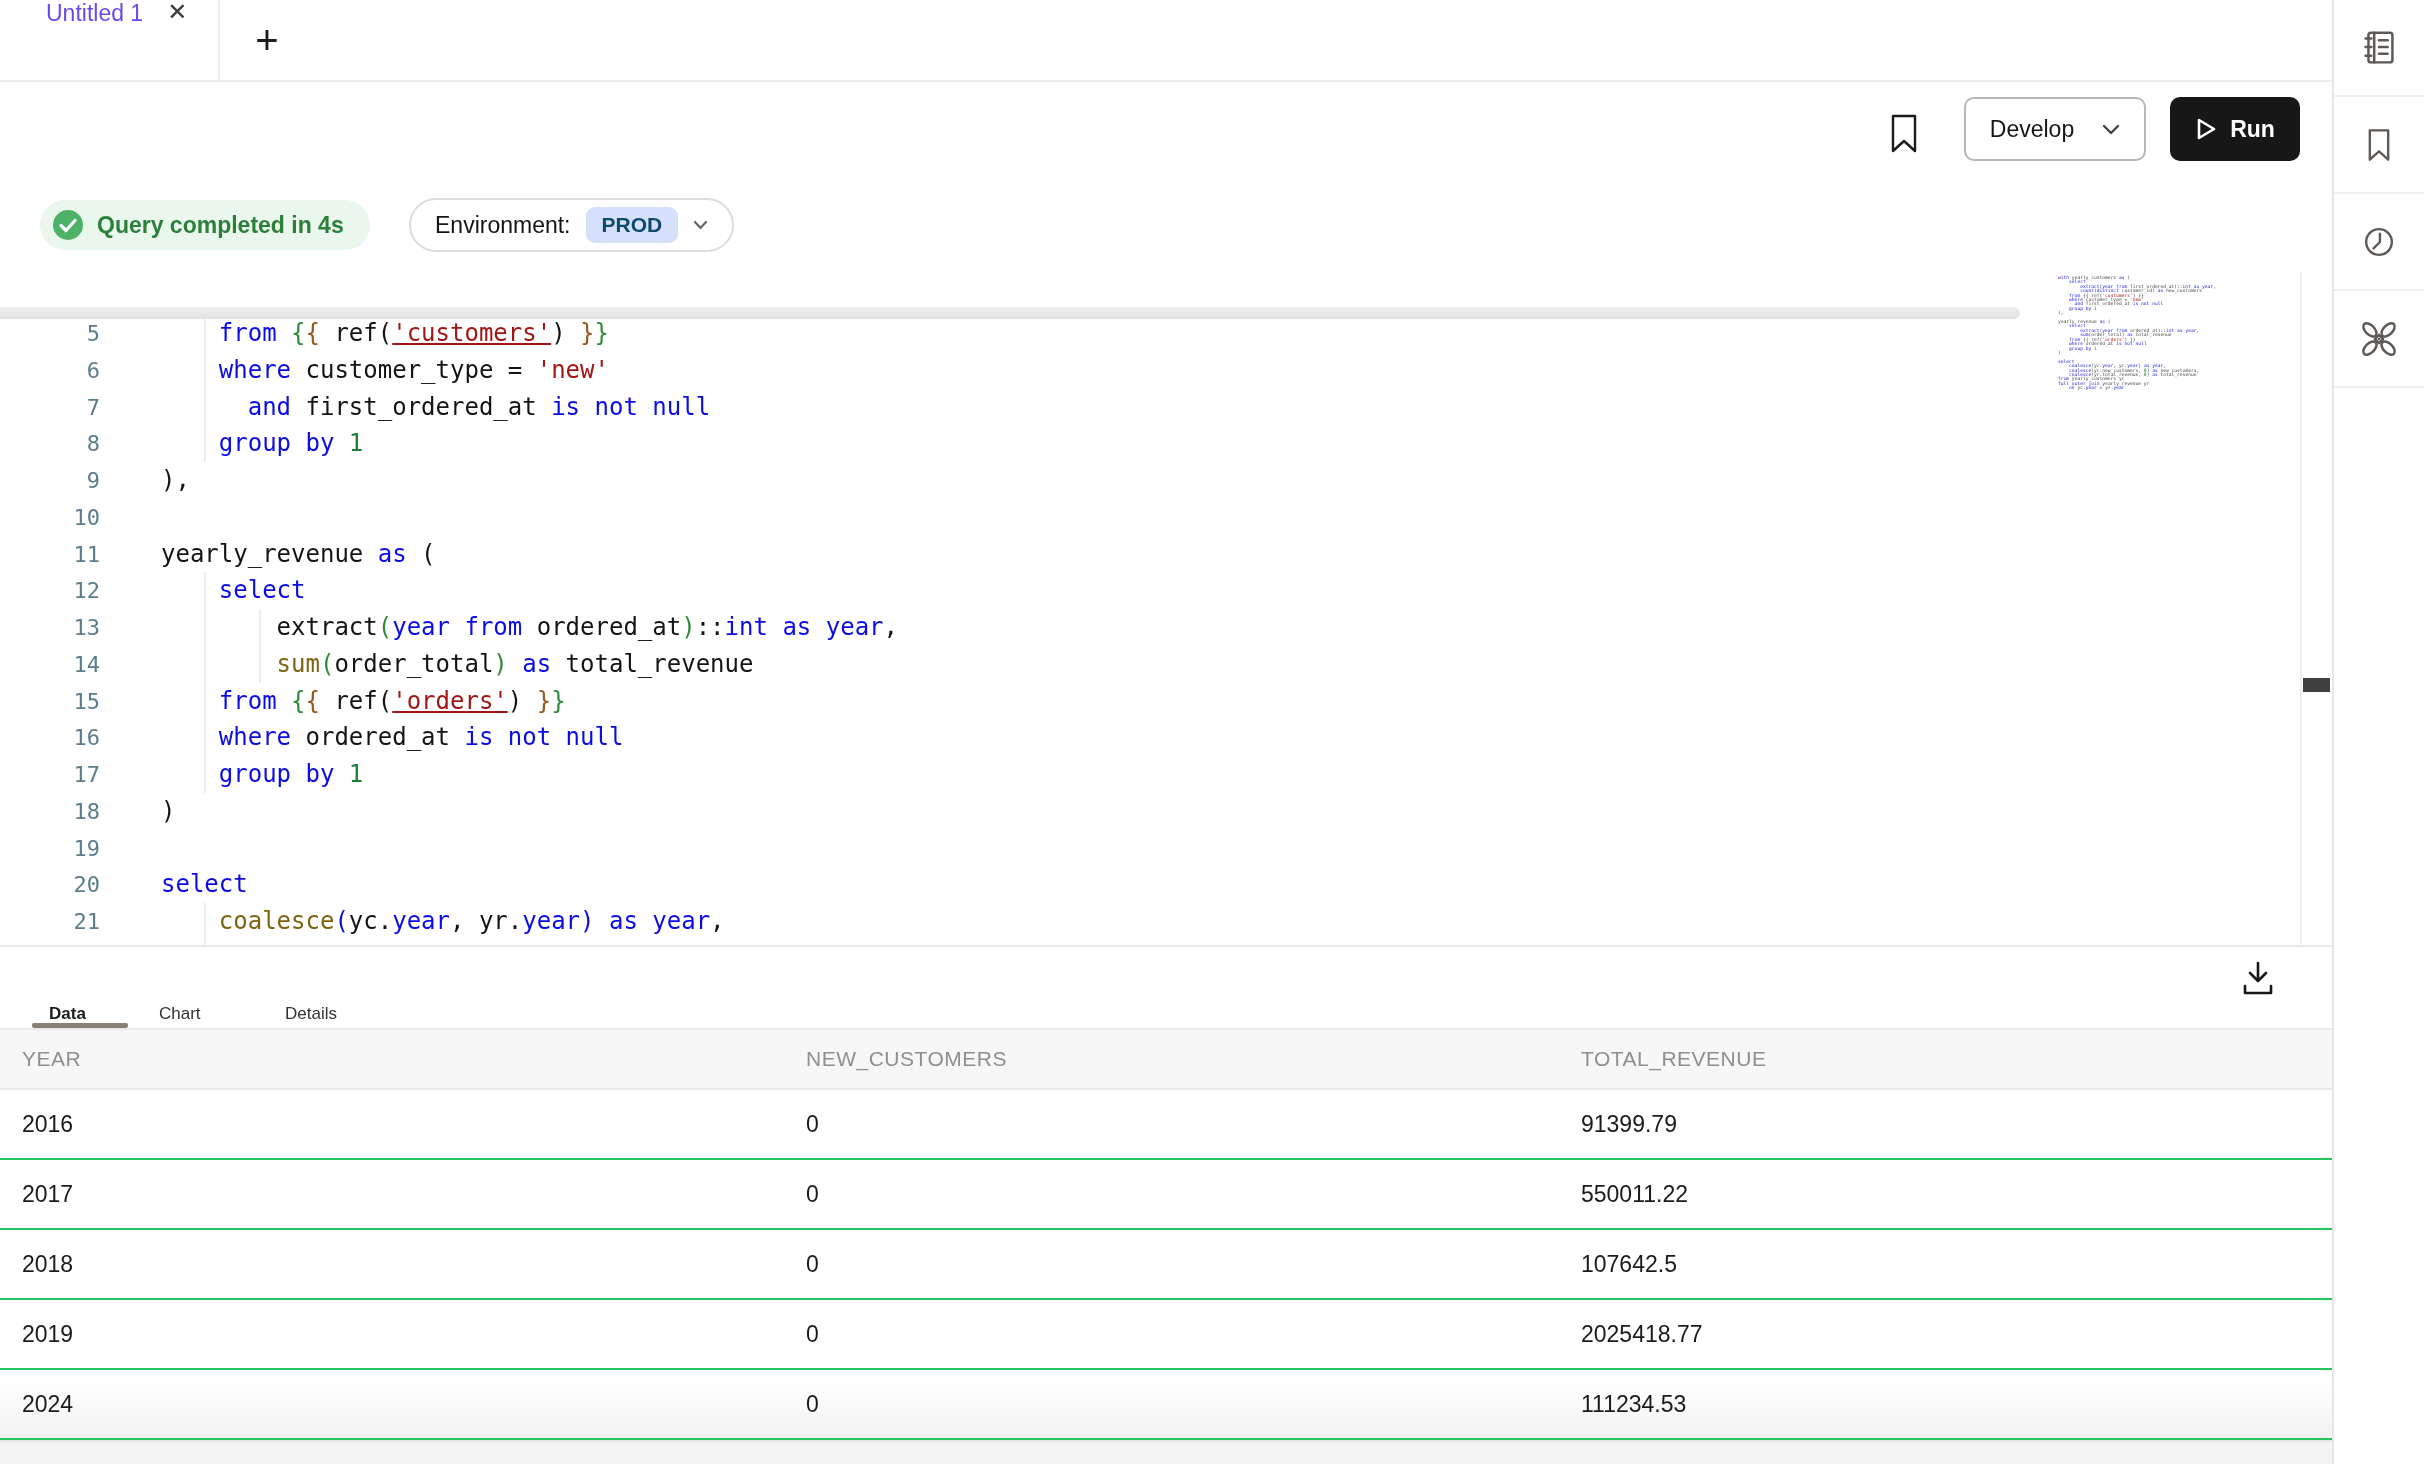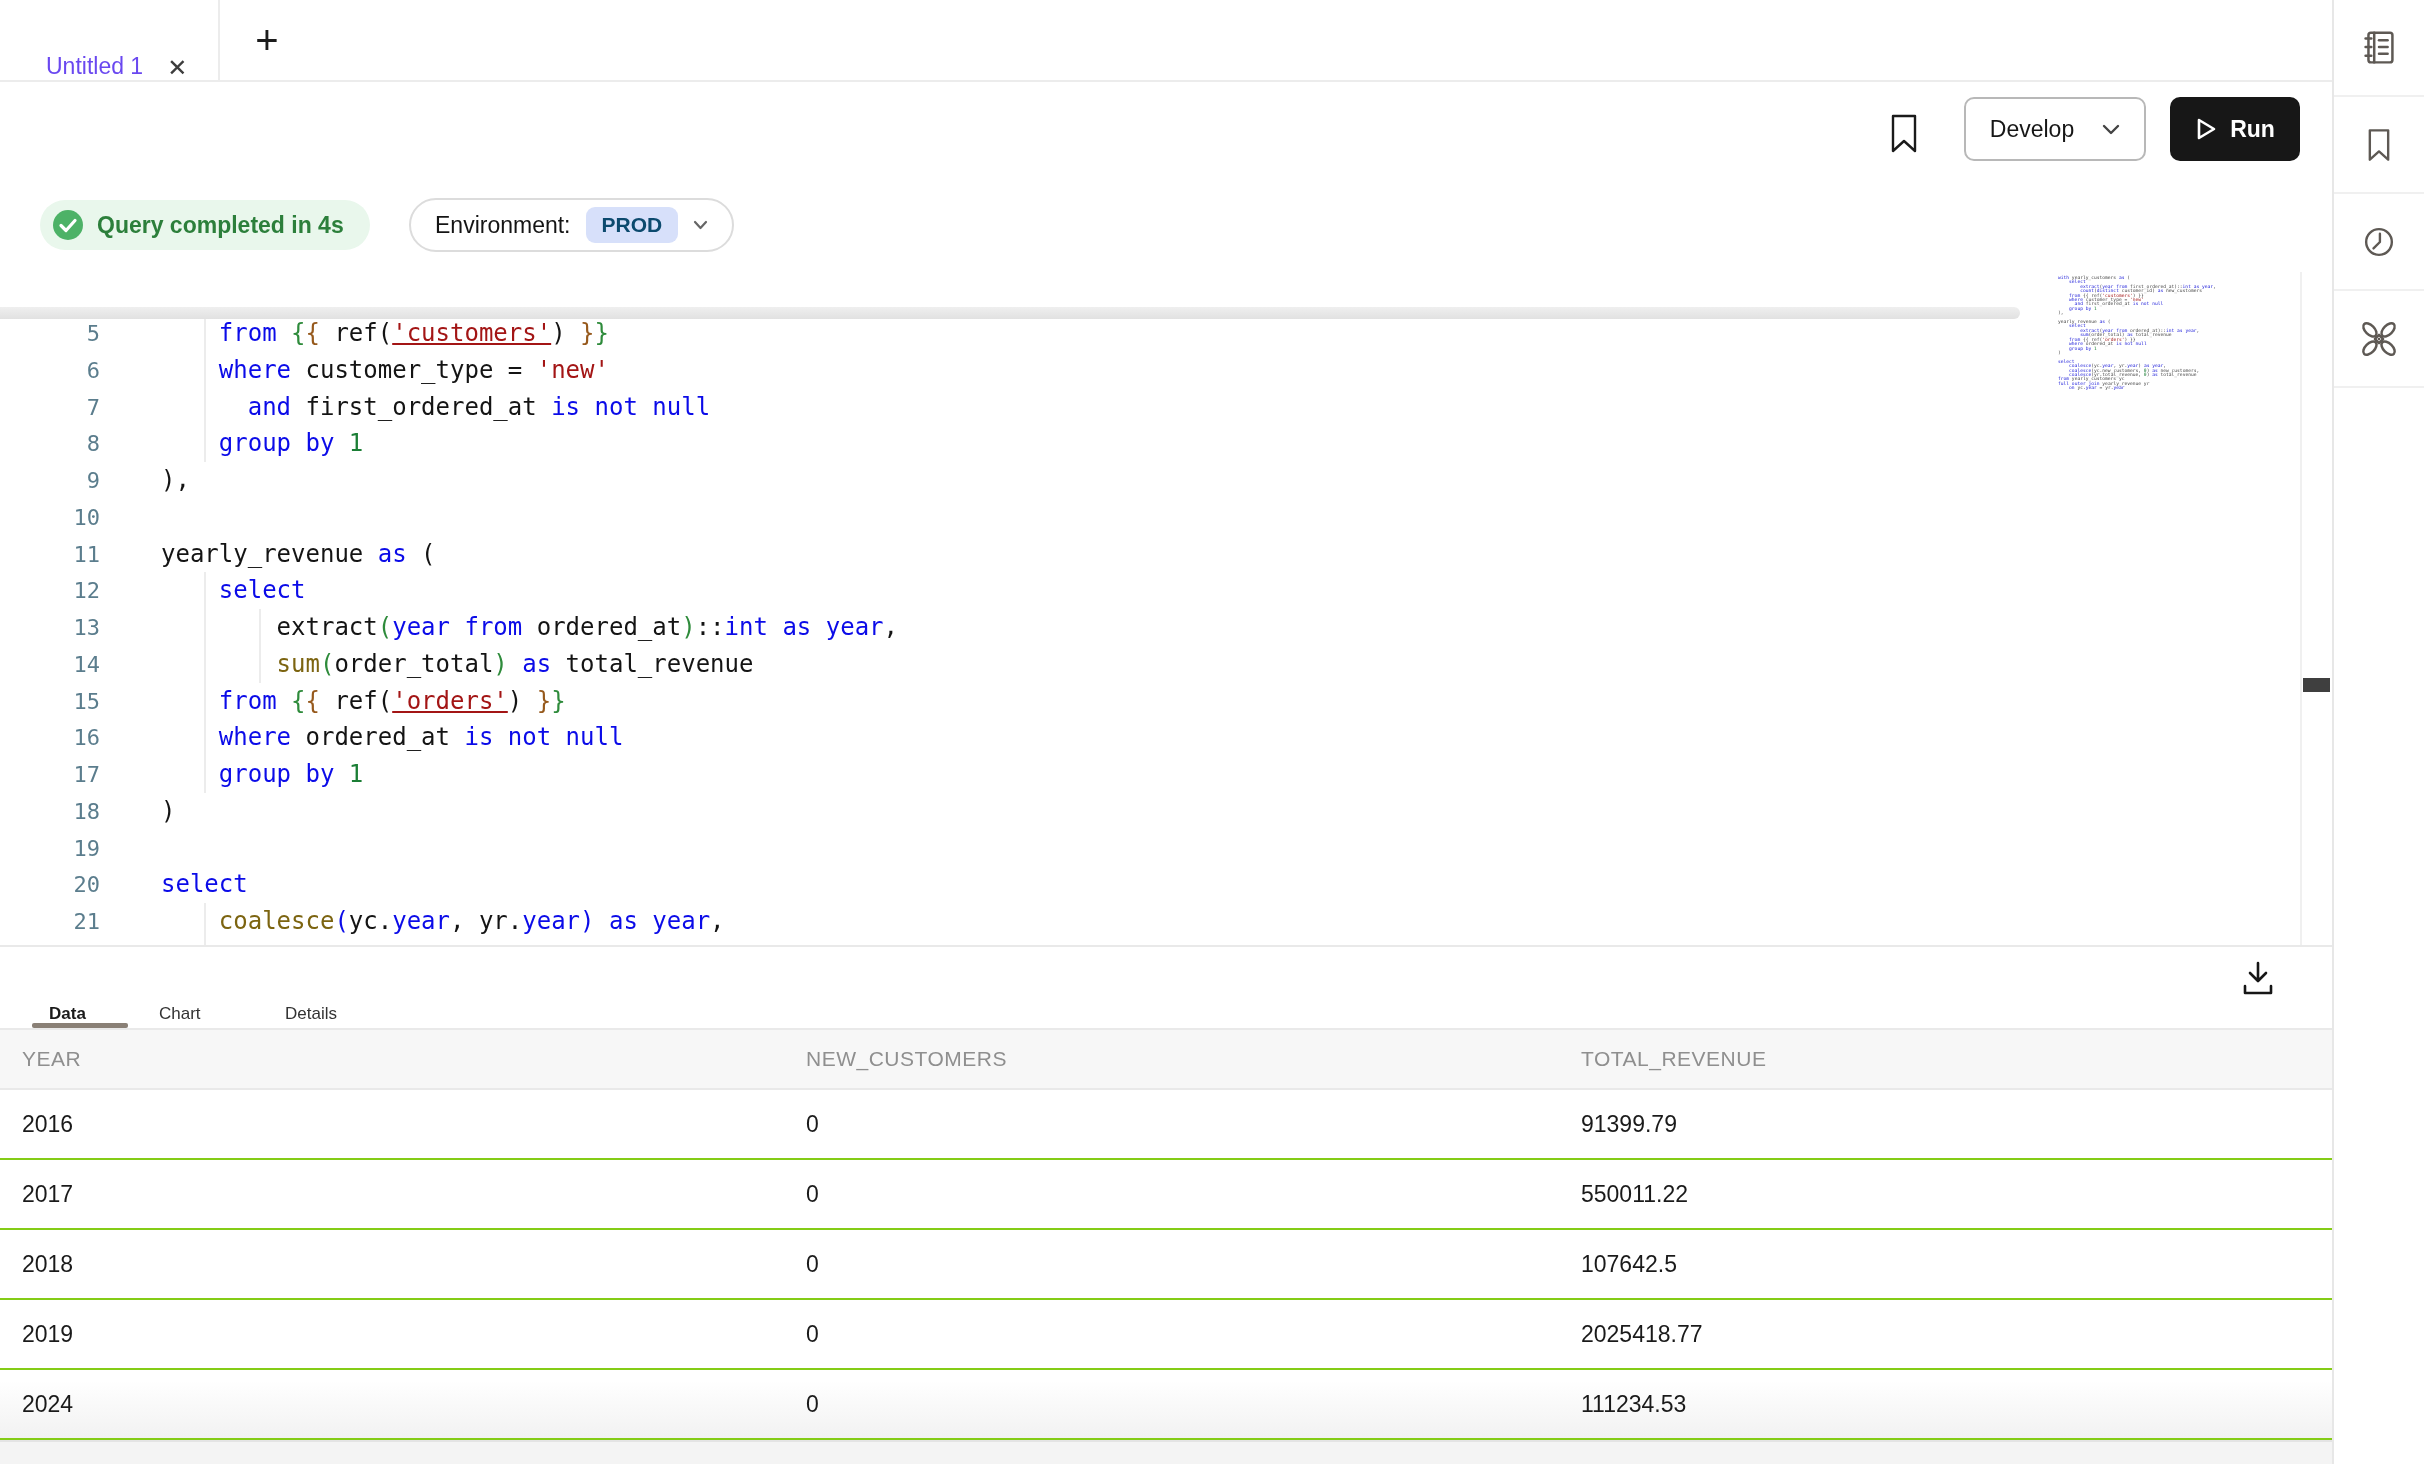--- a/index.html
+++ b/index.html
@@ -2,21 +2,21 @@
 <html><head>
 <meta charset="utf-8">
 <style>
   html,body{margin:0;padding:0;background:#fff;}
   .stage{position:relative;width:2424px;height:1464px;background:#fff;overflow:hidden;
          font-family:"Liberation Sans",sans-serif;color:#1a1a1a;}
 
   
   .tabbar{position:absolute;left:0;top:0;width:2332px;height:80px;border-bottom:2px solid #ececec;background:#fff;}
   .ftab{position:absolute;left:0;top:0;width:220px;height:80px;border-right:2px solid #ececec;
-        display:flex;align-items:flex-end;padding-left:46px;box-sizing:border-box;cursor:pointer;}
+        display:flex;align-items:flex-start;padding-left:46px;box-sizing:border-box;cursor:pointer;}
   .ftab-label{color:#6a48f0;font-size:23px;font-weight:500;}
   .ftab-close{margin-left:24px;font-size:24px;color:#3d3d3d;line-height:1;}
   .newtab{position:absolute;left:238px;top:0;width:58px;height:80px;display:flex;align-items:center;
           justify-content:center;font-size:40px;font-weight:300;color:#1c1c1c;cursor:pointer;}
 
   
   .bookmark-btn{position:absolute;left:1884px;top:108px;width:40px;height:52px;display:flex;align-items:center;justify-content:center;cursor:pointer;}
   .develop-btn{position:absolute;left:1964px;top:97px;width:182px;height:64px;border:2px solid #b8b8b8;border-radius:10px;
           box-sizing:border-box;display:flex;align-items:center;justify-content:center;gap:28px;
           font-size:23px;color:#161616;background:#fff;cursor:pointer;}
@@ -57,21 +57,21 @@
   .panel-divider{position:absolute;left:0;top:945px;width:2332px;height:2px;background:#e9e9e9;}
   .ptab{position:absolute;top:972px;font-size:17px;color:#333;cursor:pointer;margin-top:32px;}
   .ptab.active{font-weight:700;color:#1b1b1b;}
   .ptab-underline{position:absolute;left:32px;top:1023px;width:96px;height:5px;background:#8a8076;border-radius:2px;}
   .dl-btn{position:absolute;left:2236px;top:956px;width:44px;height:44px;display:flex;align-items:center;justify-content:center;cursor:pointer;}
 
   .thead{position:absolute;left:0;top:1028px;width:2332px;height:62px;background:#f7f7f7;
          border-top:2px solid #e9e9e9;border-bottom:2px solid #e9e9e9;box-sizing:border-box;}
   .th{position:absolute;top:50%;transform:translateY(-50%);font-size:21px;color:#8f8f8f;letter-spacing:0.5px;}
   .tbody{position:absolute;left:0;top:1090px;width:2332px;}
-  .tr{position:relative;height:70px;border-bottom:2px solid #84cc16;box-sizing:border-box;background:#fff;}
+  .tr{position:relative;height:70px;border-bottom:2px solid #22c55e;box-sizing:border-box;background:#fff;}
   .tr:last-child{background:linear-gradient(180deg,#ffffff 15%,#f2f2f2);}
   .td{position:absolute;top:50%;transform:translateY(-50%);font-size:23px;color:#1a1a1a;}
   .col1{left:22px;} .col2{left:806px;} .col3{left:1581px;}
   .hstrip{position:absolute;left:0;top:1440px;width:2332px;height:24px;background:#f4f4f4;
           border-top:2px solid #e4e4e4;box-sizing:border-box;}
   .grip{position:absolute;right:0;bottom:0;width:0;height:0;
         border-left:16px solid transparent;border-bottom:16px solid #222;cursor:nwse-resize;}
 
   
   .sidebar{position:absolute;left:2332px;top:0;width:92px;height:1464px;border-left:2px solid #e7e7e7;

